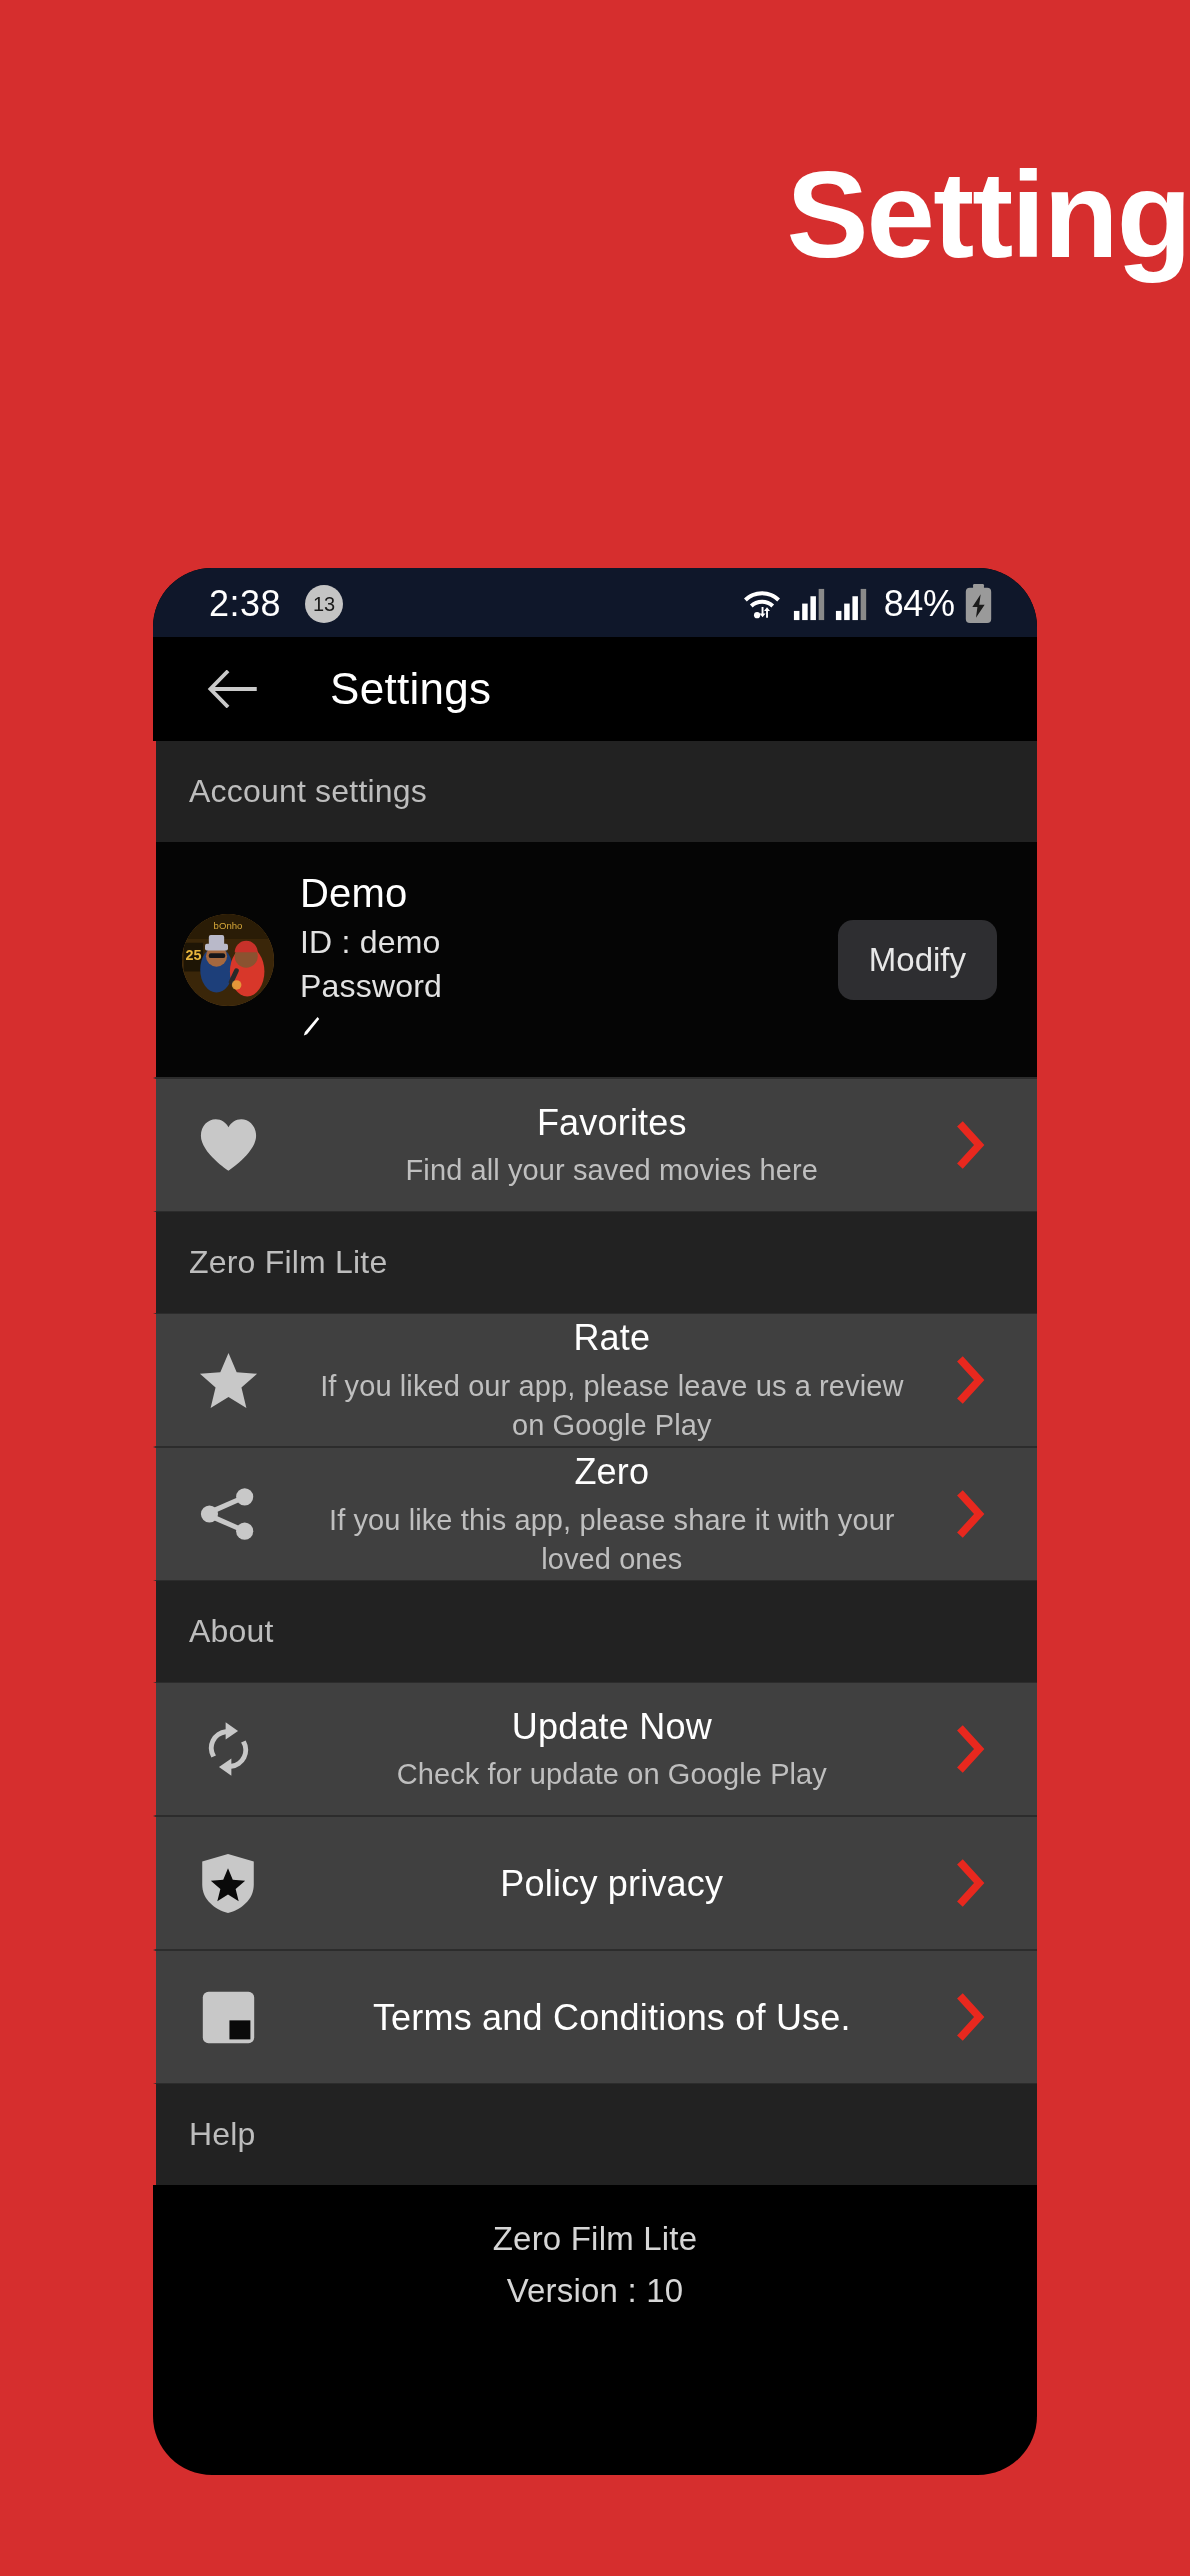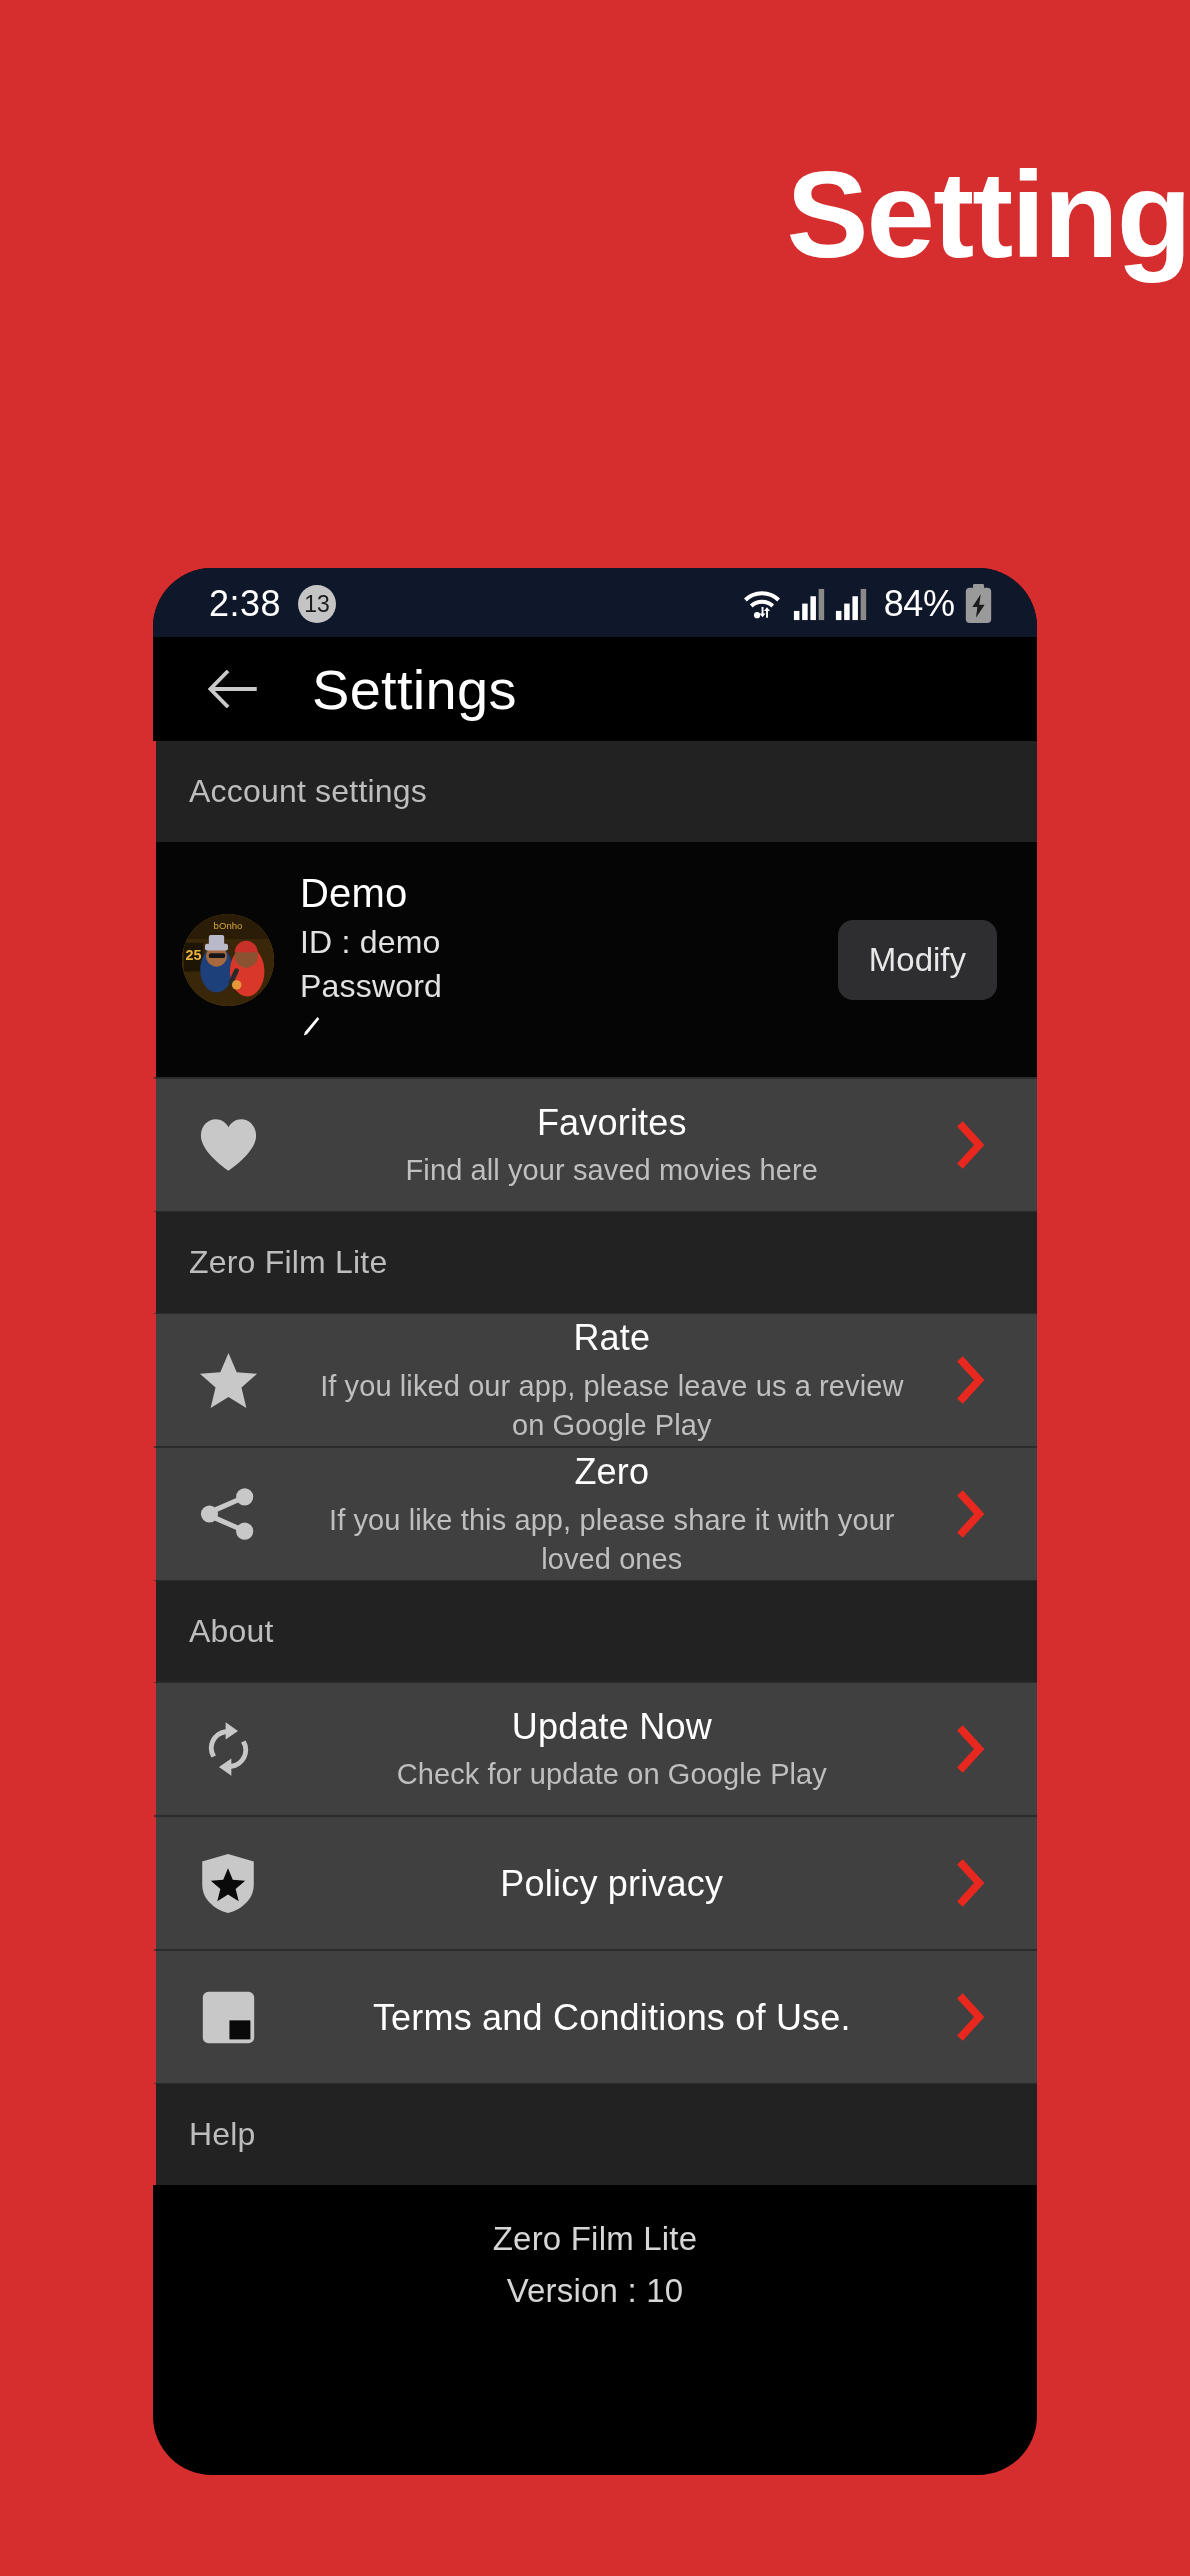--- a/index.html
+++ b/index.html
@@ -61,25 +61,26 @@
     font-size: 36px;
     font-weight: 400;
     letter-spacing: 0.5px;
   }
   .status-badge {
     width: 38px;
     height: 38px;
     border-radius: 50%;
     background: #C4C4C4;
     color: #1B1B1B;
-    font-size: 23px;
+    font-size: 20px;
     display: flex;
     align-items: center;
     justify-content: center;
     font-weight: 400;
+    margin-left: 7px;
   }
   .status-right {
     display: flex;
     align-items: center;
     gap: 9.6px;
   }
   .status-right svg { display: block; }
   .battery-pct {
     color: #FFFFFF;
     font-size: 36px;
@@ -99,23 +100,23 @@
   .back-icon {
     width: 59px;
     height: 59px;
     display: flex;
     align-items: center;
     justify-content: center;
     cursor: pointer;
   }
   .app-bar-title {
     color: #FFFFFF;
-    font-size: 56px;
+    font-size: 44px;
     font-weight: 400;
-    margin-left: 50px;
+    margin-left: 68px;
     letter-spacing: 0.3px;
   }
 
   
   .screen-body {
     background: #000000;
   }
 
   .section-header {
     background: #222222;

